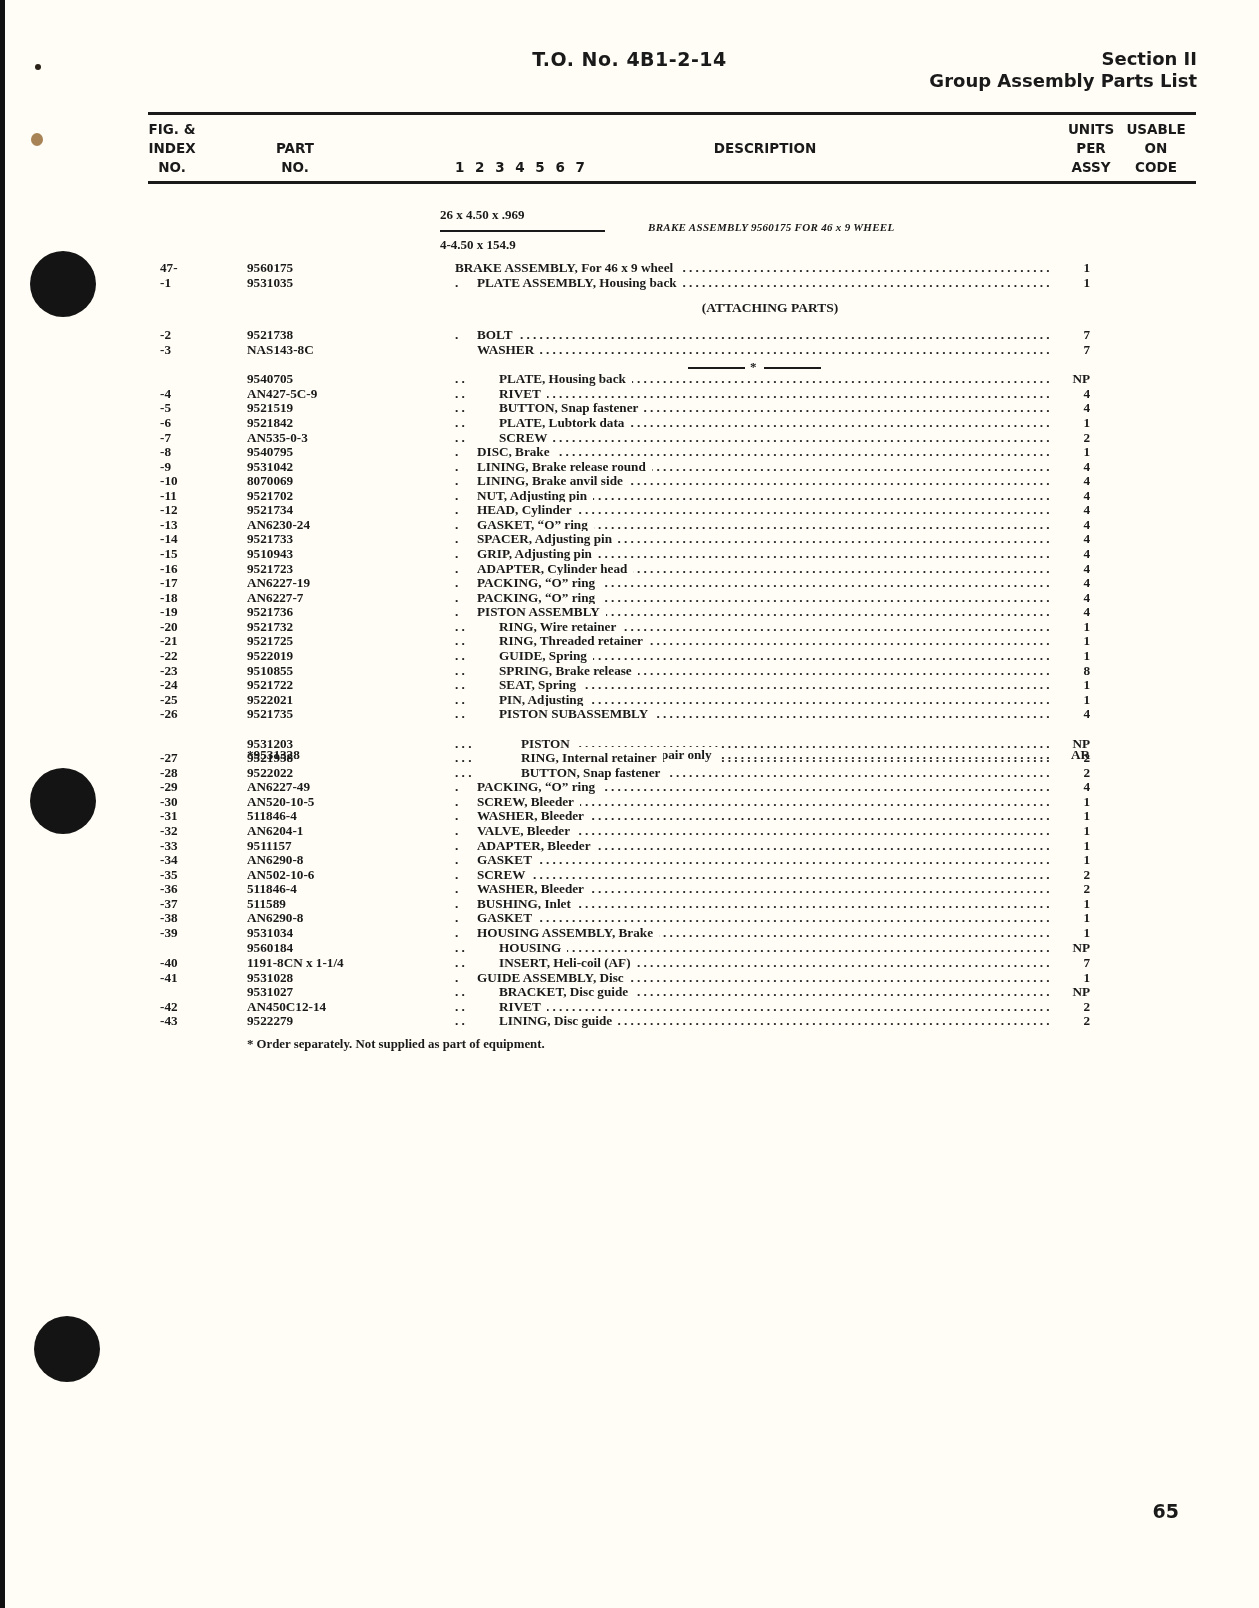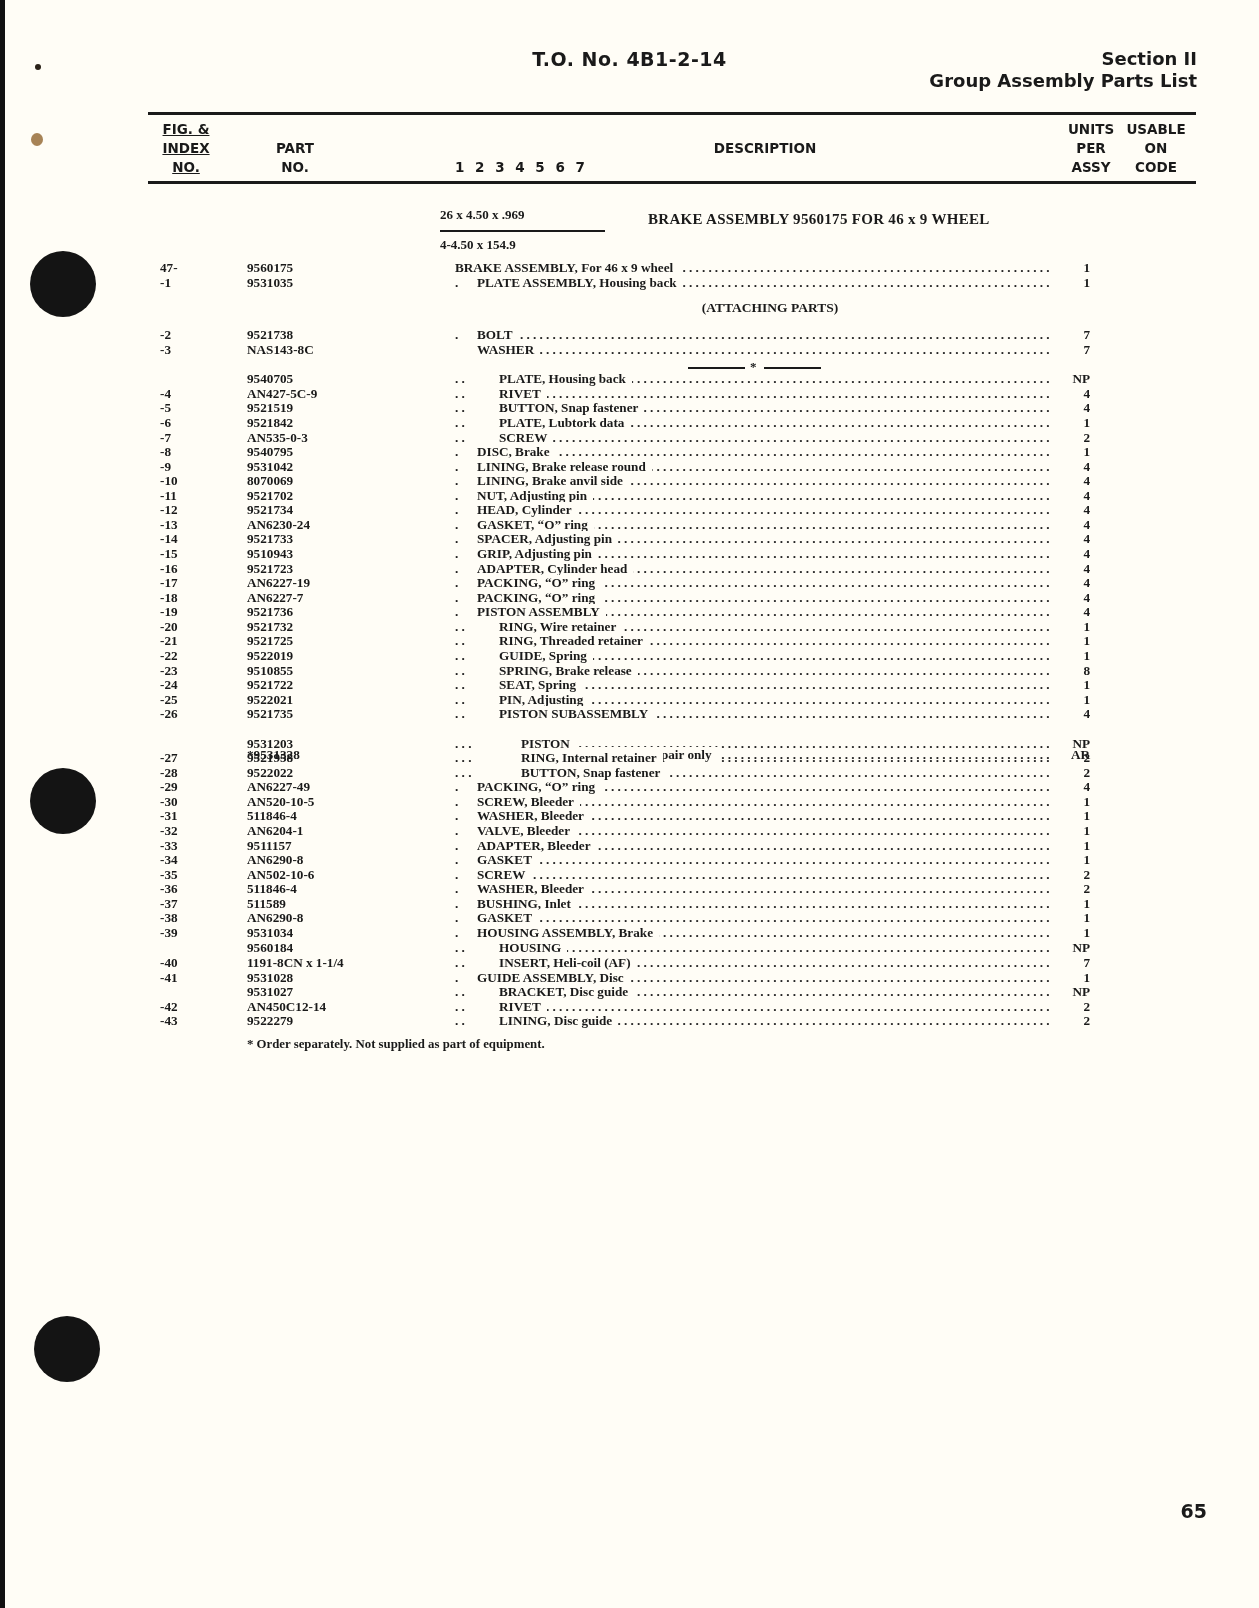--- a/index.html
+++ b/index.html
@@ -31,21 +31,21 @@
 
   .col-head {
     position: absolute; font-size: 13.5px; line-height: 19px; text-align: center;
   }
 
   .title-block { position: absolute; top: 207px; left: 440px; font-weight: bold; font-size: 13px; }
   .fraction { position: absolute; left: 0; width: 170px; text-align: left; }
   .frac-num { top: 0; }
   .frac-bar { position: absolute; top: 23px; left: 0; width: 165px; height: 2px; background: #1a1a1a; }
   .frac-den { top: 30px; }
-  .brake-title { position: absolute; left: 208px; top: 4px; white-space: nowrap; font-size: 15px; letter-spacing: .3px; }
+  .brake-title { position: absolute; left: 208px; top: 14px; white-space: nowrap; font-size: 11px; letter-spacing: .3px; font-style: italic; }
 
   .rows { position: absolute; left: 0; top: 0; }
   .row {
     position: absolute; left: 0; width: 1259px; height: 15px;
     font-size: 13.2px; line-height: 15px; font-weight: bold; white-space: nowrap;
   }
   .c-index { position: absolute; left: 160px; width: 40px; }
   .c-part { position: absolute; left: 247px; }
   .c-desc { position: absolute; left: 455px; width: 594px; overflow: hidden; }
   .c-units { position: absolute; left: 1050px; width: 40px; text-align: right; }
@@ -57,40 +57,40 @@
   .indent-dots { display: inline-block; }
 
   .center-note {
     position: absolute; left: 0; width: 1259px; text-align: center; font-weight: bold; font-size: 13.5px;
   }
   .attaching { top: 300px; left: 270px; }
   .separator { position: absolute; top: 361px; left: 688px; width: 135px; height: 14px; }
   .separator .ln { position: absolute; top: 6px; width: 57px; height: 1.5px; background: #1a1a1a; }
   .separator .star { position: absolute; left: 62px; top: -2px; font-size: 13px; font-weight: bold; }
   .footnote { position: absolute; top: 1037px; left: 247px; font-size: 12.8px; font-weight: bold; }
-  .page-number { position: absolute; top: 1500px; right: 52px; font-size: 19px; }
+  .page-number { position: absolute; top: 1500px; right: 80px; font-size: 19px; }
 </style>
 </head>
 <body>
 
 <div class="edge-left"></div>
 <div class="speck" style="left:35px;top:64px;width:6px;height:6px;"></div>
 <div class="burn" style="left:31px;top:133px;width:12px;height:13px;"></div>
 <div class="punch-hole" style="left:30px;top:251px;"></div>
 <div class="punch-hole" style="left:30px;top:768px;"></div>
 <div class="punch-hole" style="left:34px;top:1316px;"></div>
 
 <div class="to-number hdr-sans">T.O. No. 4B1-2-14</div>
 <div class="section-title hdr-sans">
   <div>Section II</div>
   <div>Group Assembly Parts List</div>
 </div>
 
 <div class="rule-thick" style="top:112px;"></div>
-<div class="col-head hdr-sans" style="left:154px;top:120px;width:64px;text-decoration:underline;">
+<div class="col-head hdr-sans" style="left:140px;top:120px;width:64px;">
   <div>FIG. &amp;</div>
   <div>INDEX</div>
   <div>NO.</div>
 </div>
 <div class="col-head hdr-sans" style="left:265px;top:139px;width:60px;">
   <div>PART</div>
   <div>NO.</div>
 </div>
 <div class="col-head hdr-sans" style="left:455px;top:158px;width:160px;text-align:left;word-spacing:6px;">1 2 3 4 5 6 7</div>
 <div class="col-head hdr-sans" style="left:700px;top:139px;width:130px;">DESCRIPTION</div>

